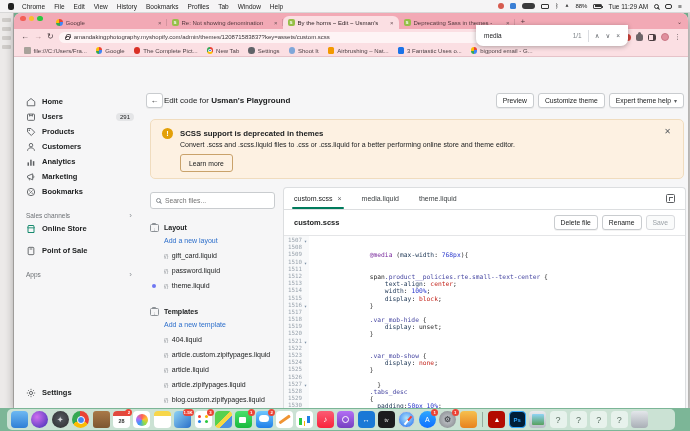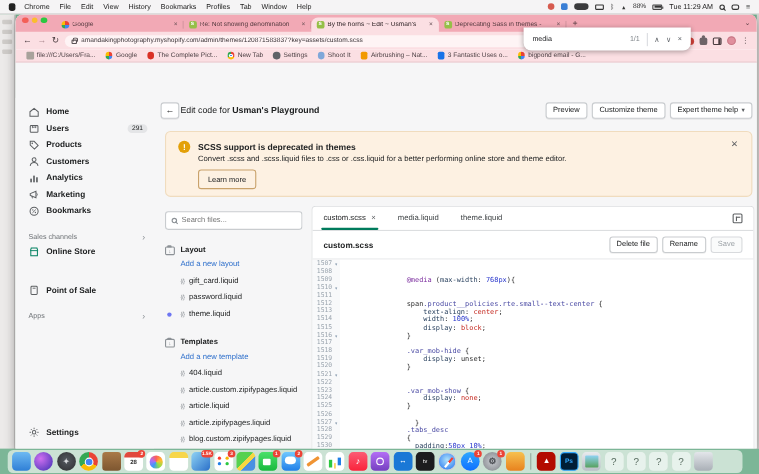--- a/index.html
+++ b/index.html
@@ -454,21 +454,21 @@
           <span class="chev">›</span>
         </div>
         <div class="nav-item">
           <svg width="10" height="10" viewBox="0 0 12 12">
               <path d="M2 4.6 L2.9 1.8 H9.1 L10 4.6 M2.4 4.6 V10.2 H9.6 V4.6" fill="none" stroke="#008060" stroke-width="1.1"></path>
               <path d="M2 4.6 H10" stroke="#008060" stroke-width="1"></path>
             </svg>
           <span>Online Store</span>
         </div>
 
-        <div class="nav-item" style="margin-top:20px;">
+        <div class="nav-item" style="margin-top:7px;">
           <svg width="10" height="10" viewBox="0 0 12 12">
               <rect x="2.6" y="1.6" width="6.8" height="8.8" rx="1" fill="none" stroke="#5c5f62" stroke-width="1.1"></rect>
               <path d="M4.4 3.6 H7.6" stroke="#5c5f62" stroke-width="1"></path>
             </svg>
           <span>Point of Sale</span>
         </div>
 
         <div class="section-label">
           <span>Apps</span>
           <span class="chev">›</span>

